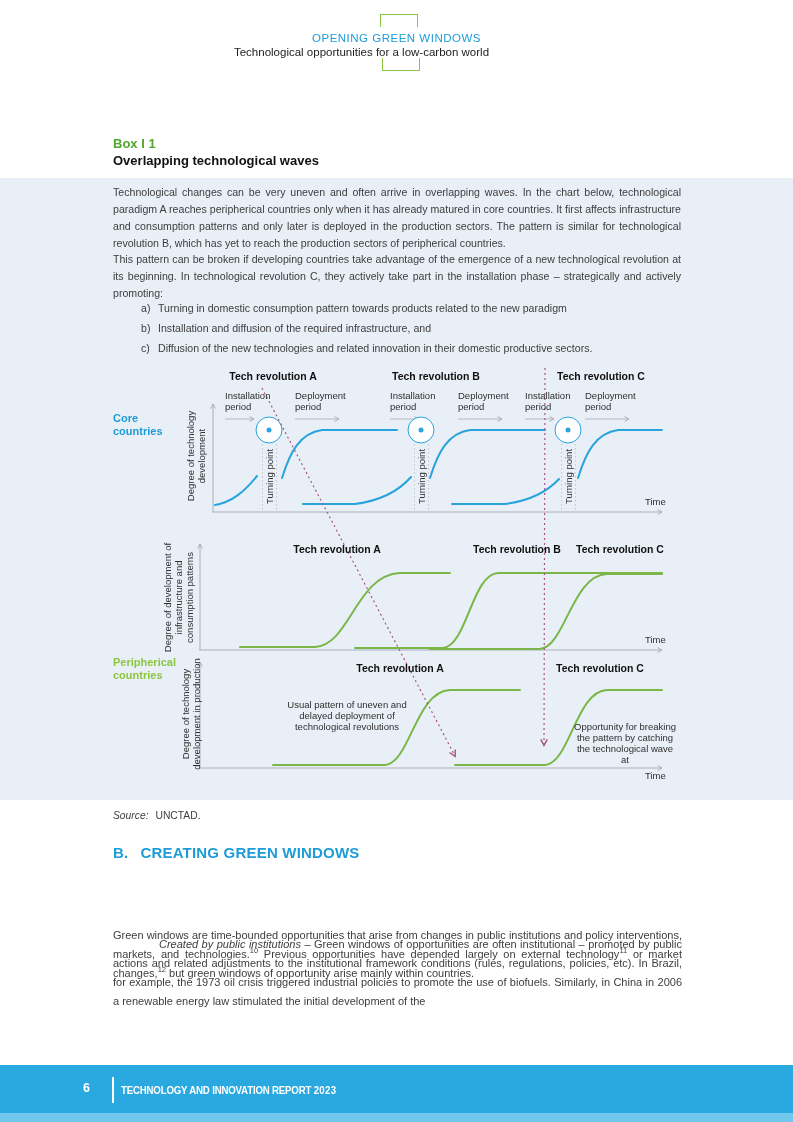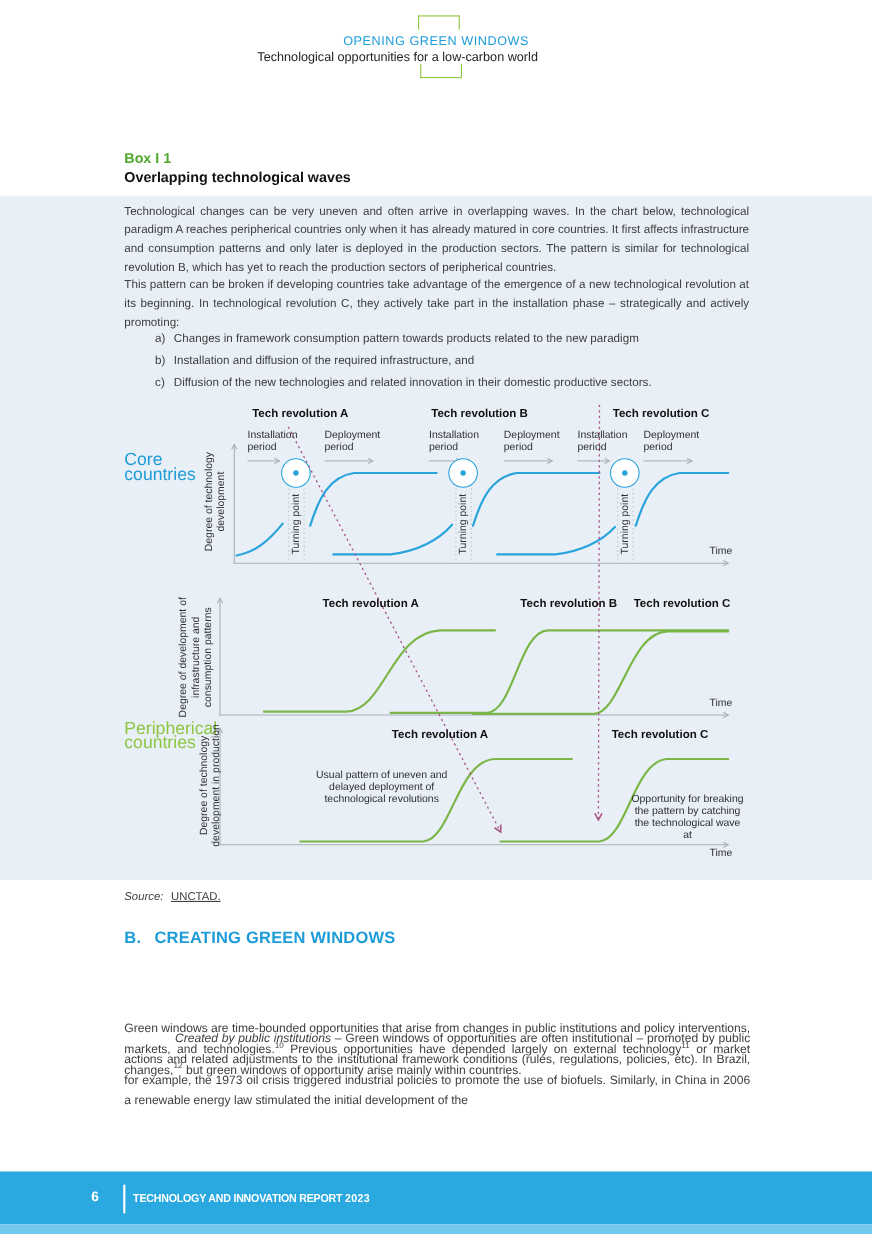--- a/index.html
+++ b/index.html
@@ -25,28 +25,28 @@
   .list{left:141px;top:302px;width:534px;font-size:10.6px;color:#3d3d3d;}
   .list-item{margin-bottom:8px;display:flex;}
   .list-marker{width:17px;flex:none;}
   
   .diagram{left:110px;top:362px;width:585px;height:440px;font-size:9.5px;color:#2e2e2e;}
   .diagram svg{position:absolute;left:0;top:0;}
   .dlabel{position:absolute;line-height:11px;}
   .dtitle{position:absolute;font-weight:bold;font-size:10.5px;transform:translateX(-50%);white-space:nowrap;color:#111;}
   .dcenter{text-align:center;transform:translateX(-50%);}
   .vlabel{position:absolute;text-align:center;line-height:11px;transform:rotate(-90deg);color:#2e2e2e;}
-  .country{position:absolute;font-weight:normal;font-size:16px;line-height:13px;}
+  .country{position:absolute;font-weight:bold;font-size:11px;line-height:13px;}
   .core{left:3px;top:50px;width:70px;color:#1d9cd8;}
   .peri{left:3px;top:294px;width:80px;color:#8dc63f;}
   .timel{position:absolute;white-space:nowrap;}
   
   .source{left:113px;top:810px;font-size:10.3px;color:#3d3d3d;}
   .source i{font-style:italic;}
-  .source span{margin-left:7px;text-decoration:underline;}
+  .source span{margin-left:7px;}
   .b-heading{left:113px;top:844px;font-size:15px;font-weight:bold;color:#1d9cd8;letter-spacing:.2px;}
   .b-heading .num{margin-right:12px;}
   .bodyp{left:113px;width:569px;font-size:11px;line-height:19px;text-align:justify;color:#3d3d3d;}
   .p3{top:878px;margin-top:48px;}
   .p4{top:935px;}
   .bodyp sup{font-size:7.5px;vertical-align:super;line-height:0;}
   .p4 i{font-style:italic;margin-left:46px;}
   
   .footer-bar{left:0;top:1065px;width:793px;height:48px;background:#2aa9e0;}
   .footer-strip{left:0;top:1113px;width:793px;height:9px;background:#72c7ec;}
@@ -68,21 +68,21 @@
   <div class="abs box-label">Box I 1</div>
   <div class="abs box-title">Overlapping technological waves</div>
 
   <div class="abs band"></div>
 
   <div class="abs boxp p1">Technological changes can be very uneven and often arrive in overlapping waves. In the chart below, technological paradigm A reaches peripherical countries only when it has already matured in core countries. It first affects infrastructure and consumption patterns and only later is deployed in the production sectors. The pattern is similar for technological revolution B, which has yet to reach the production sectors of peripherical countries.</div>
   <div class="abs boxp p2">This pattern can be broken if developing countries take advantage of the emergence of a new technological revolution at its beginning. In technological revolution C, they actively take part in the installation phase – strategically and actively promoting:</div>
   <div class="abs list">
     <div class="list-item">
       <span class="list-marker">a)</span>
-      <span>Changes in framework consumption pattern towards products related to the new paradigm</span>
+      <span>Turning in domestic consumption pattern towards products related to the new paradigm</span>
     </div>
     <div class="list-item">
       <span class="list-marker">b)</span>
       <span>Installation and diffusion of the required infrastructure, and</span>
     </div>
     <div class="list-item">
       <span class="list-marker">c)</span>
       <span>Diffusion of the new technologies and related innovation in their domestic productive sectors.</span>
     </div>
   </div>

